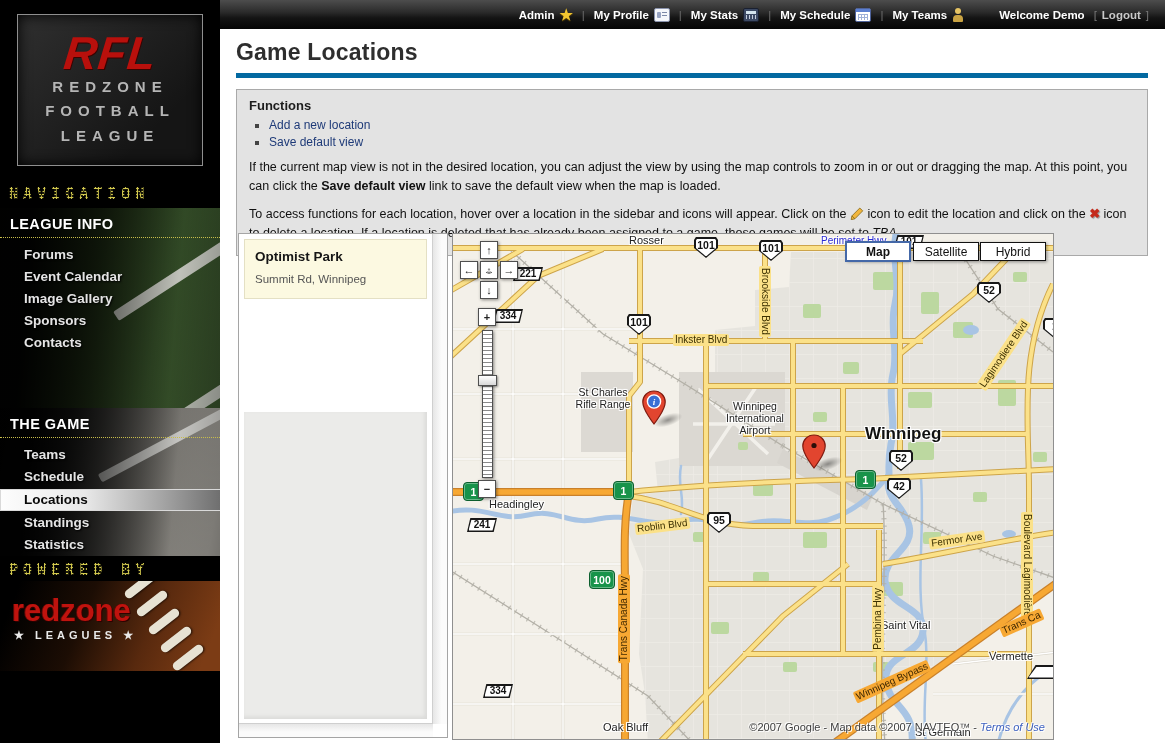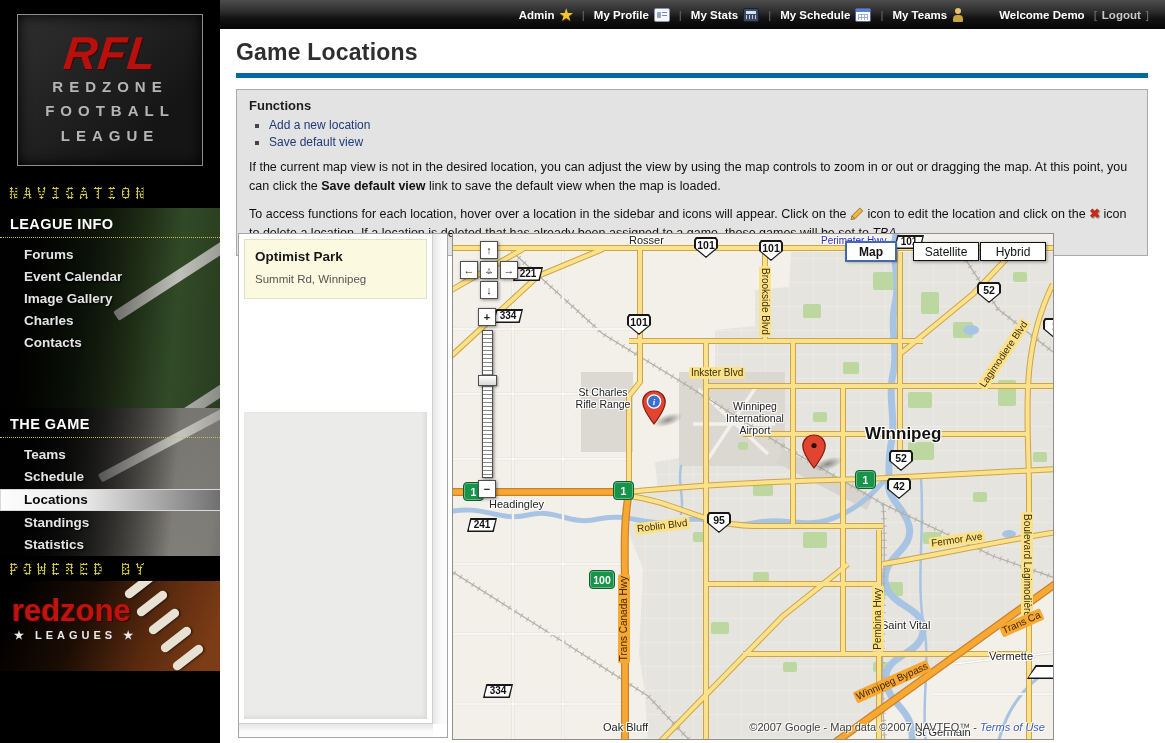--- a/index.html
+++ b/index.html
@@ -173,21 +173,21 @@
 
     <div id="sec-league" class="side-section">
       <span class="stripe1"></span>
       <span class="stripe2"></span>
       <div class="shade"></div>
       <div class="side-title">LEAGUE INFO</div>
       <div class="side-items">
         <div class="side-item">Forums</div>
         <div class="side-item">Event Calendar</div>
         <div class="side-item">Image Gallery</div>
-        <div class="side-item">Charles</div>
+        <div class="side-item">Sponsors</div>
         <div class="side-item">Contacts</div>
       </div>
     </div>
 
     <div id="sec-game" class="side-section">
       <span class="stripe1"></span>
       <div class="shade"></div>
       <div class="side-title">THE GAME</div>
       <div class="side-items">
         <div class="side-item">Teams</div>
@@ -417,21 +417,21 @@
         <span>Rifle Range</span>
       </div>
       <div class="maplabel place" style="left:262px;top:166px;width:80px;">
         <span>Winnipeg</span>
         <span>International</span>
         <span>Airport</span>
       </div>
 
       <span class="bluelbl" style="left:368px;top:1px;">Perimeter Hwy</span>
       <span class="roadlbl vert" style="left:306px;top:32px;">Brookside Blvd</span>
-      <span class="roadlbl" style="left:236px;top:100px;margin-top:33px;">Inkster Blvd</span>
+      <span class="roadlbl" style="left:220px;top:100px;">Inkster Blvd</span>
       <span class="roadlbl" style="left:182px;top:286px;transform:rotate(-7deg);">Roblin Blvd</span>
       <span class="roadlbl" style="left:476px;top:300px;transform:rotate(-8deg);">Fermor Ave</span>
       <span class="roadlbl" style="left:528px;top:148px;transform:rotate(-56deg);transform-origin:left center;">Lagimodiere Blvd</span>
       <span class="roadlbl vert" style="left:568px;top:278px;">Boulevard Lagimodière</span>
       <span class="roadlbl vert up" style="left:419px;top:352px;">Pembina Hwy</span>
       <span class="roadlbl vert up orange" style="left:165px;top:340px;">Trans Canada Hwy</span>
       <span class="roadlbl orange" style="left:402px;top:458px;transform:rotate(-24deg);transform-origin:left center;">Winnipeg Bypass</span>
       <span class="roadlbl orange" style="left:548px;top:392px;transform:rotate(-24deg);transform-origin:left center;">Trans Ca</span>
 
       <span class="hp" style="left:241px;top:3px;">
@@ -523,21 +523,21 @@
         </div>
       <div class="ctl" style="left:25px;top:74px;">
           <span>+</span>
         </div>
       <div class="zrail"></div>
       <div class="zhandle"></div>
       <div class="ctl" style="left:25px;top:246px;">
           <span>−</span>
         </div>
 
-      <div class="maptype sel" style="left:393px;width:50px;">Map</div>
+      <div class="maptype sel" style="left:393px;width:64px;">Map</div>
       <div class="maptype" style="left:460px;width:66px;">Satellite</div>
       <div class="maptype" style="left:527px;width:66px;">Hybrid</div>
 
       <div id="copyright">
         <span>©2007 Google - Map data ©2007 NAVTEQ™ - </span><a>Terms of Use</a>
       </div>
     </div>
   </div>
 </div>
 

